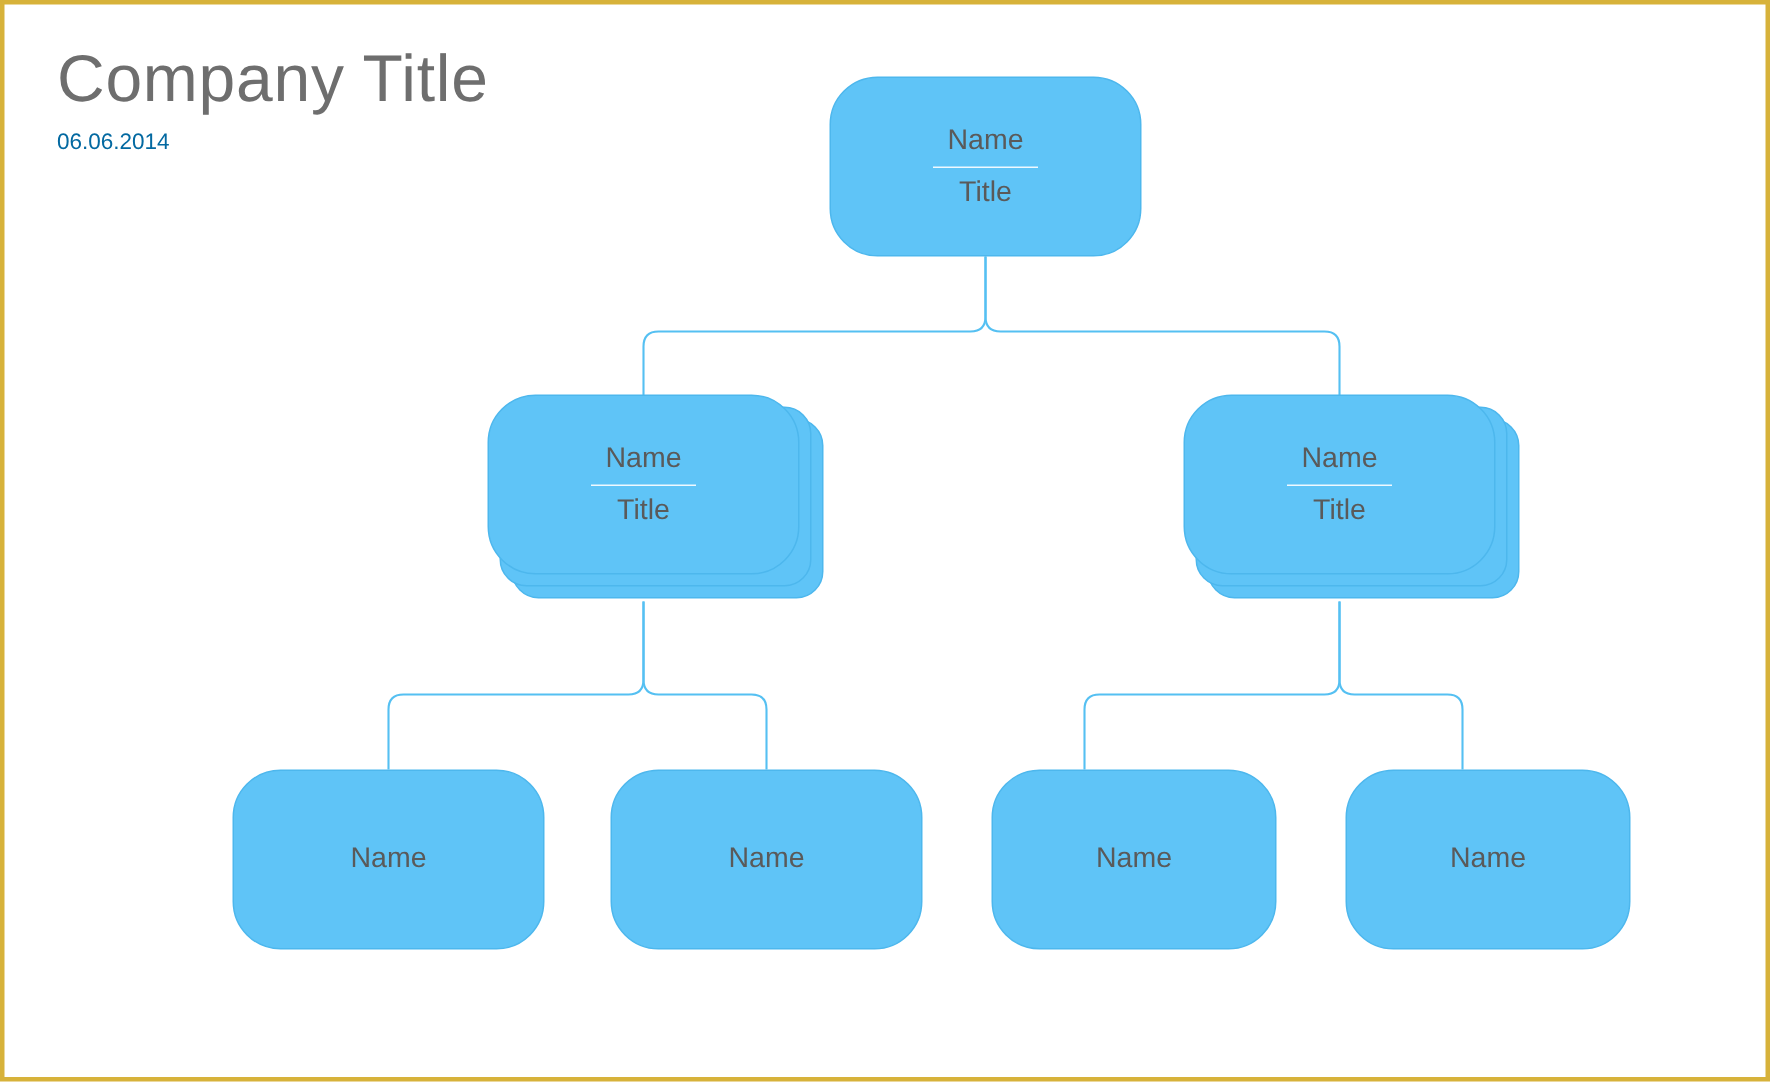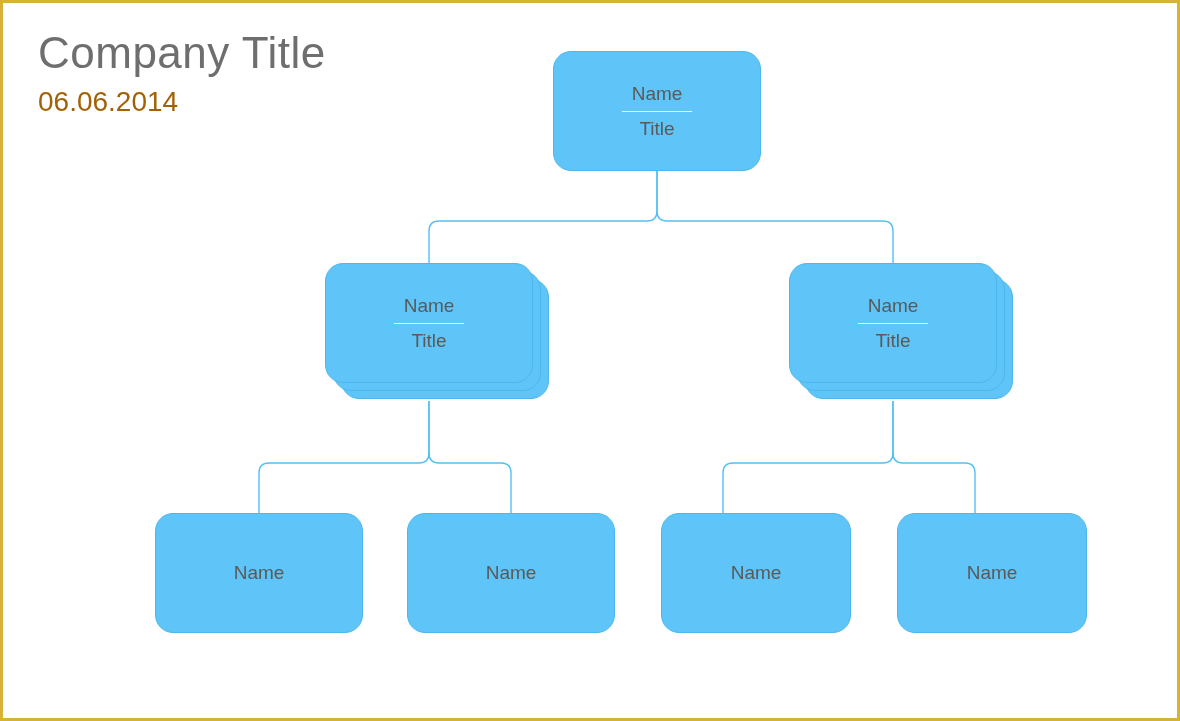--- a/index.html
+++ b/index.html
@@ -16,32 +16,32 @@
     position:absolute;
     left:35px; top:25px;
   }
   .company{
     font-size:44px;
     color:#6e6e6e;
     font-weight:400;
     letter-spacing:.5px;
   }
   .date{
-    font-size:28px;
-    color:#a16207;
+    font-size:15px;
+    color:#0369a1;
     margin-top:8px;
     font-weight:400;
   }
 
   
   .node{
     position:absolute;
     background:#5fc4f7;
     border:1px solid #4db7ed;
-    border-radius:18px;
+    border-radius:32px;
     color:#5a5a5a;
     text-align:center;
     display:flex;
     flex-direction:column;
     align-items:center;
     justify-content:center;
     font-size:19px;
     box-sizing:border-box;
   }
   .node .nm{margin-bottom:6px}

